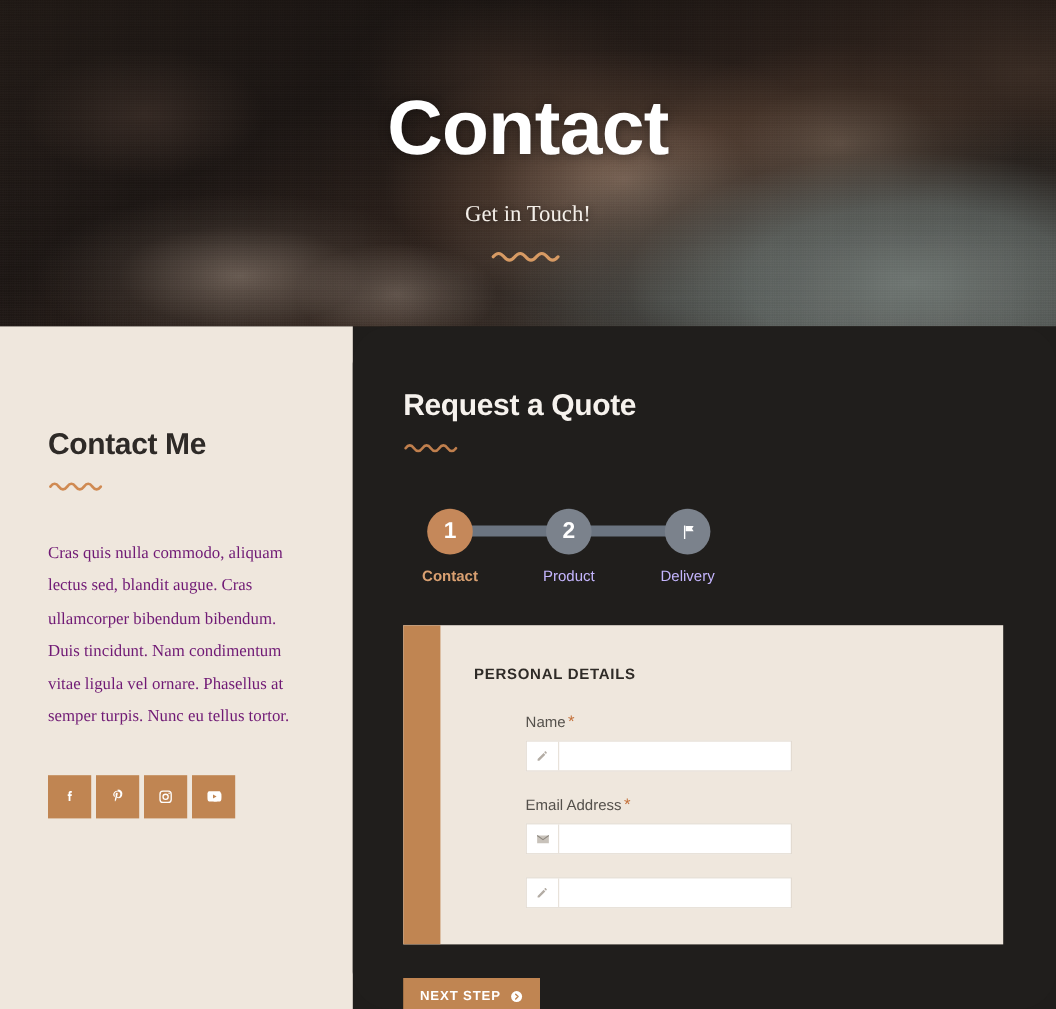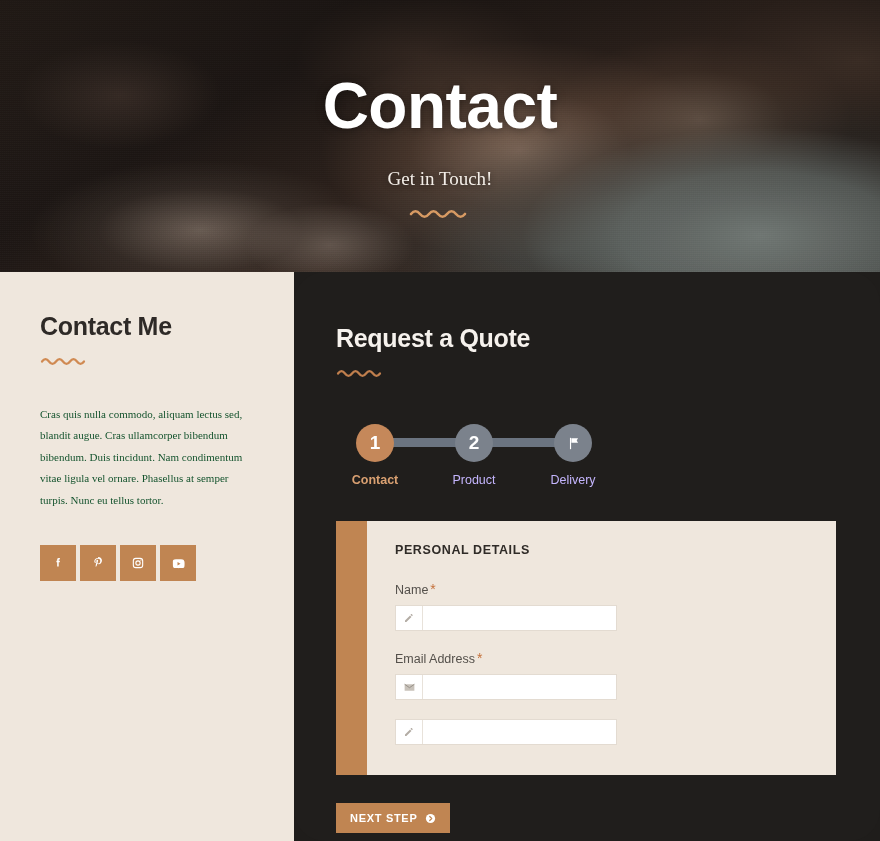--- a/index.html
+++ b/index.html
@@ -102,21 +102,21 @@
     top: 272px;
     left: 0;
     width: 880px;
     height: 569px;
     display: flex;
   }
 
   .left-col {
     width: 316px;
     background: #efe7dd;
-    padding: 40px 40px 0 40px;
+    padding: 84px 40px 0 40px;
   }
 
   .right-col {
     flex: 1;
     background: #201e1c;
     padding: 52px 44px 0 42px;
     border-radius: 31px;
   }
 
   .col-title {
@@ -128,23 +128,23 @@
 
   .right-col .col-title {
     color: #f6f2ed;
   }
 
   .wave-sm { display: block; margin-top: 14px; }
 
   .bio {
     margin-top: 38px;
     font-family: "Liberation Serif", serif;
-    font-size: 11px;
+    font-size: 14px;
     line-height: 1.95;
-    color: #14532d;
+    color: #701a75;
     max-width: 218px;
   }
 
   
   .socials {
     margin-top: 34px;
     display: flex;
     gap: 4px;
   }
 
@@ -224,32 +224,32 @@
   }
 
   .form-accent {
     width: 31px;
     background: #c08552;
     flex-shrink: 0;
   }
 
   .form-body {
     flex: 1;
-    padding: 22px 36px 30px 28px;
+    padding: 34px 36px 30px 28px;
   }
 
   .form-heading {
     font-size: 12.5px;
     font-weight: bold;
     letter-spacing: 0.6px;
     color: #2f2b27;
     margin-bottom: 24px;
   }
 
-  .field { margin-bottom: 19px; }
+  .field { margin-bottom: 19px; margin-left: 43px; }
   .field:last-child { margin-bottom: 0; }
 
   .field-label {
     font-size: 12.5px;
     color: #54504b;
     margin-bottom: 8px;
     display: block;
   }
 
   .req {

